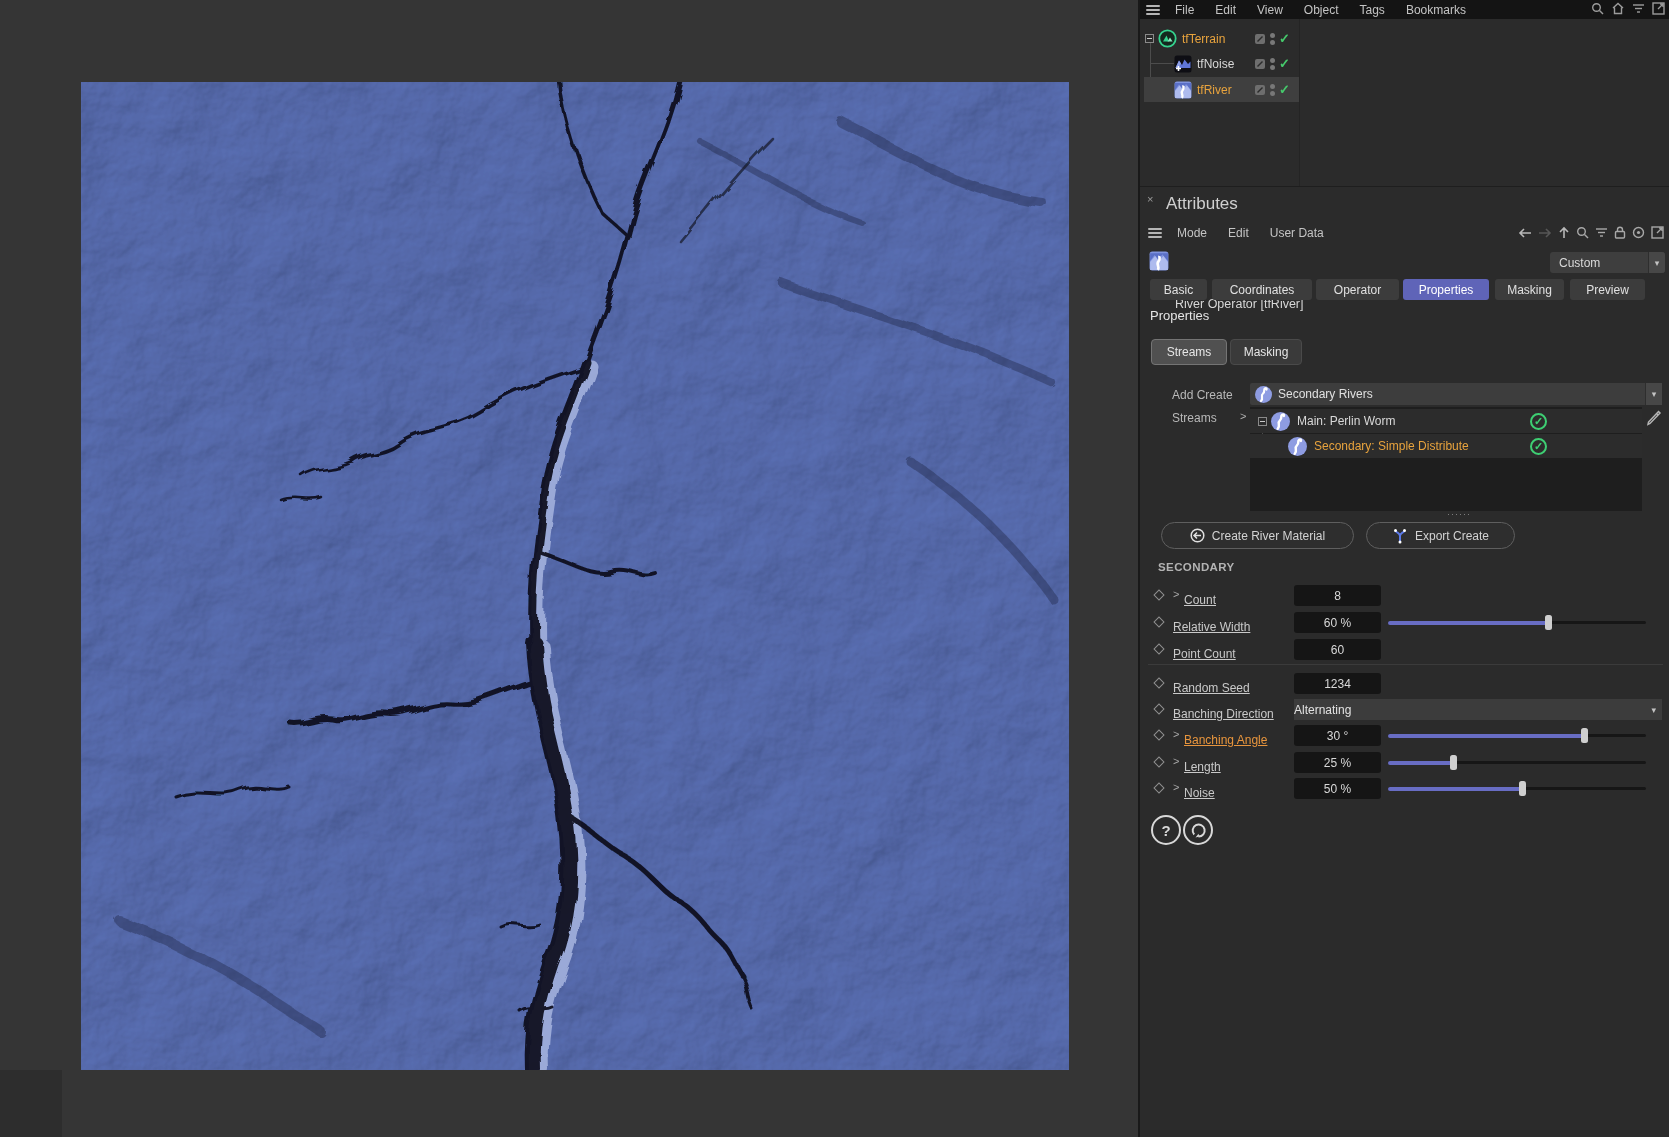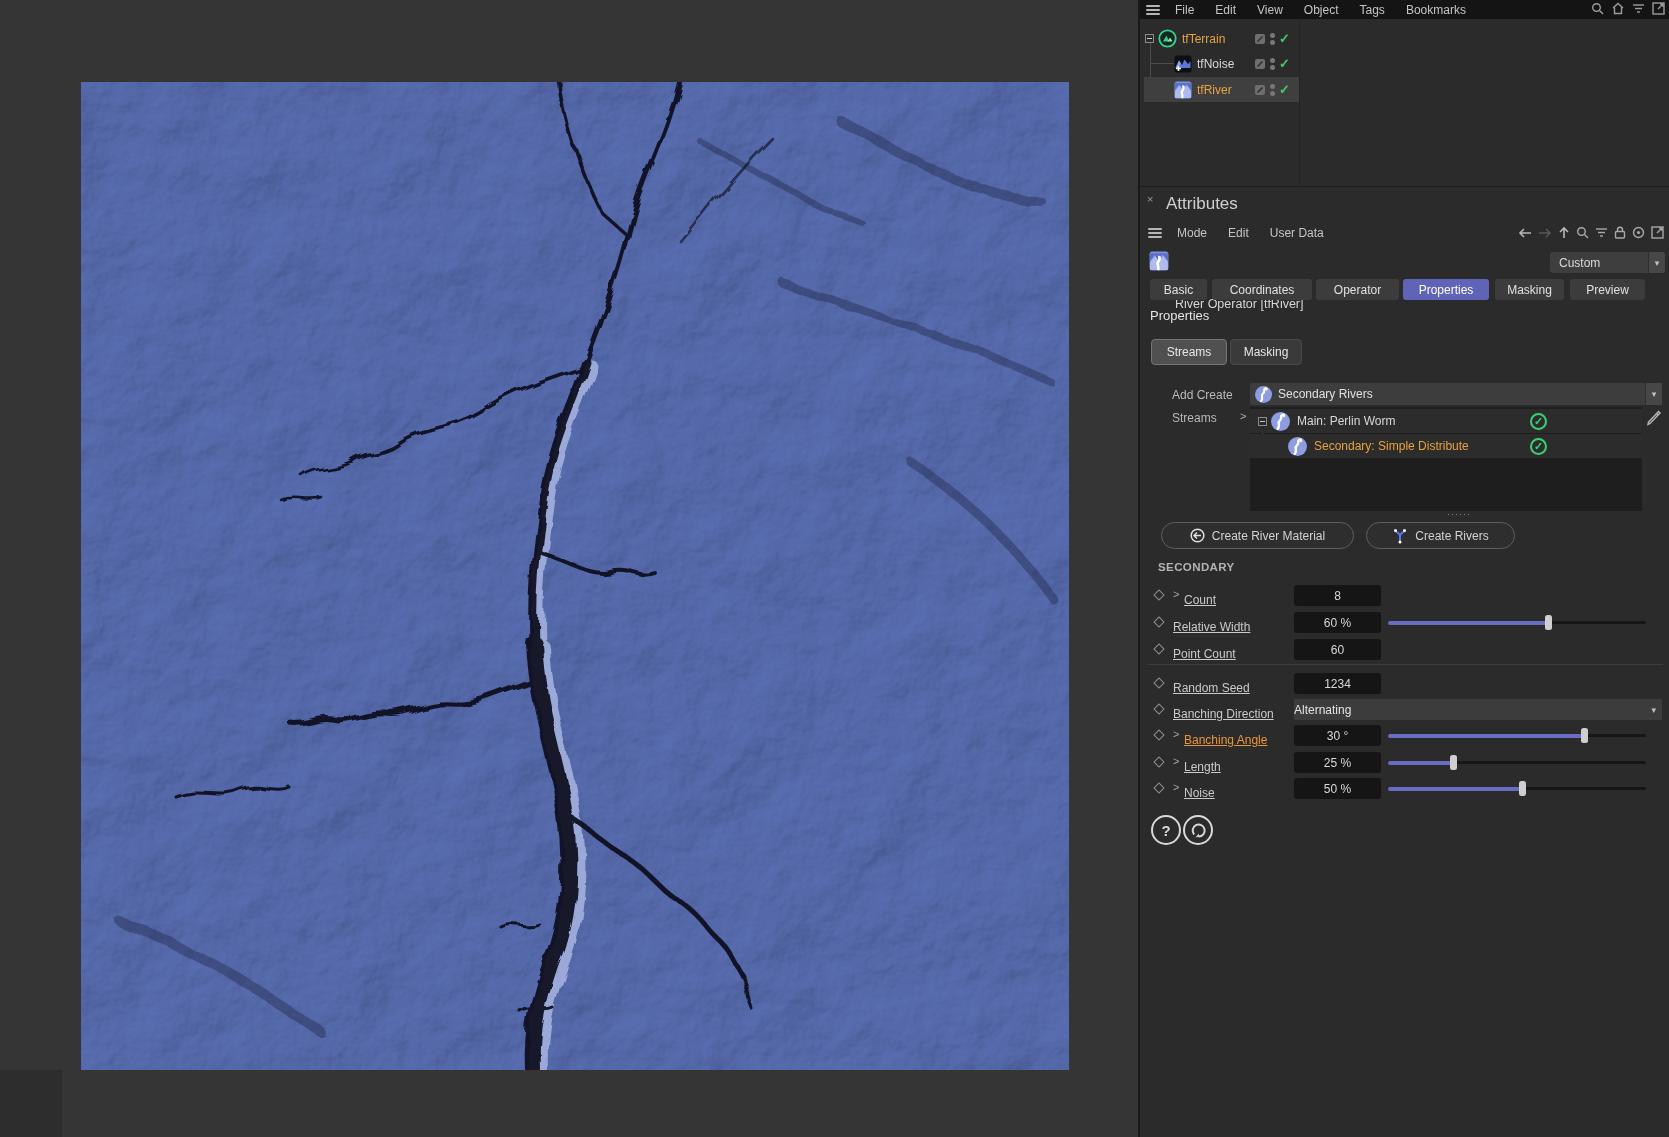--- a/index.html
+++ b/index.html
@@ -413,21 +413,21 @@
         </svg>
       <span>Create River Material</span>
     </div>
     <div id="btn-export" class="pill">
       <svg width="16" height="16" viewBox="0 0 16 16">
           <path d="M8,14 V8 M8,8 C8,5 5,5 3.5,3 M8,8 C8,5 11,5 12.5,3" fill="none" stroke="#5b79e8" stroke-width="2"></path>
           <circle cx="3.5" cy="2.5" r="1.5" fill="#fff"></circle>
           <circle cx="12.5" cy="2.5" r="1.5" fill="#fff"></circle>
           <circle cx="8" cy="14" r="1.5" fill="#fff"></circle>
         </svg>
-      <span>Create Rivers</span>
+      <span>Export Create</span>
     </div>
 
     <span id="sec-head" class="abs">SECONDARY</span>
 
     <div class="prow" style="top:584px;">
       <span class="diamond"></span>
       <span class="pchev">&gt;</span>
       <span class="plabel" style="left:44px;">Count</span>
       <div class="pinput">
           <span>8</span>

